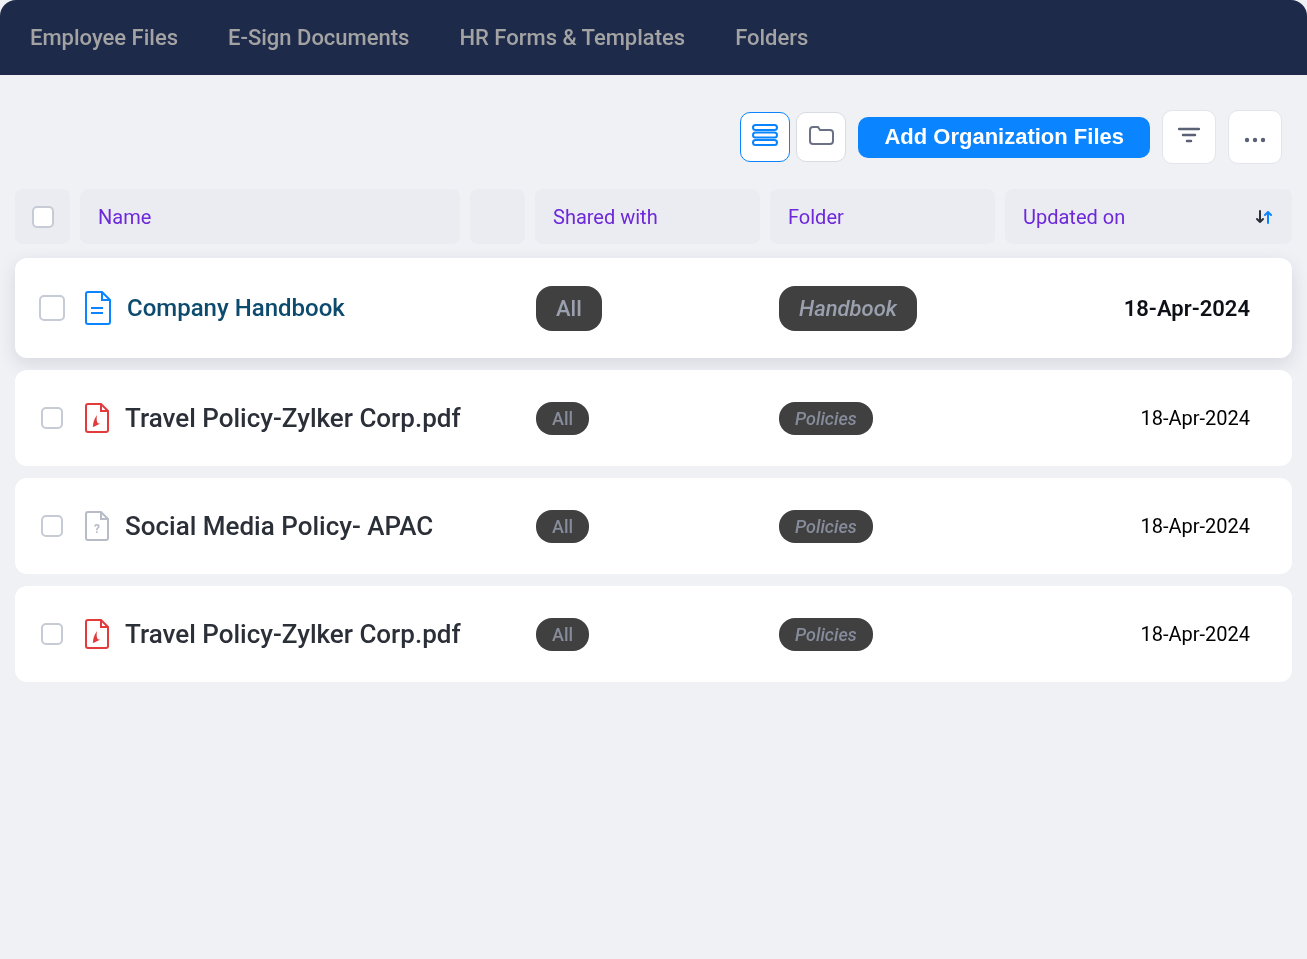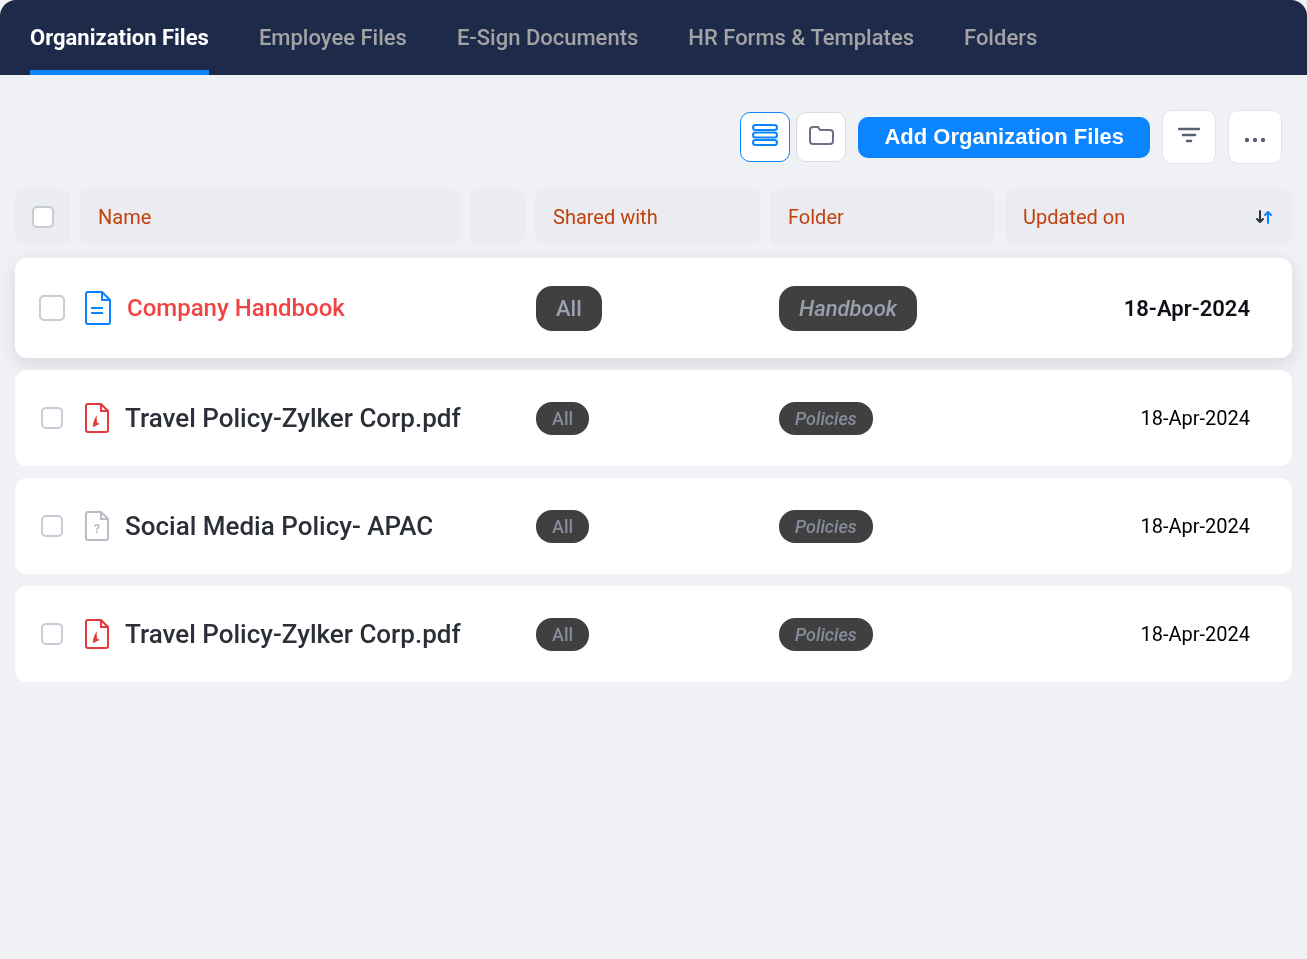--- a/index.html
+++ b/index.html
@@ -103,21 +103,21 @@
     }
     .th {
       background: #ebecf2;
       border-radius: 8px;
       height: 55px;
       display: flex;
       align-items: center;
       padding: 0 18px;
       font-size: 20px;
       font-weight: 400;
-      color: #c2410c;
+      color: #6d28d9;
     }
     .th-check { width: 55px; justify-content: center; padding: 0; }
     .th-name { flex: 0 0 380px; }
     .th-empty { flex: 0 0 55px; padding: 0; }
     .th-shared { flex: 0 0 225px; }
     .th-folder { flex: 0 0 225px; }
     .th-updated { flex: 1; justify-content: space-between; }
     
     
     .row {
@@ -138,21 +138,21 @@
       flex: 0 0 455px;
       display: flex;
       align-items: center;
       gap: 14px;
       padding-left: 6px;
     }
     .cell-shared { flex: 0 0 225px; padding-left: 4px; }
     .cell-folder { flex: 0 0 250px; padding-left: 22px; font-style: italic; }
     .cell-updated { flex: 1; text-align: right; padding-right: 30px; font-size: 20px; }
     
-    .row.highlight .cell-name span.fname { font-size: 24px; font-weight: 500; color: #ef4444; }
+    .row.highlight .cell-name span.fname { font-size: 24px; font-weight: 500; color: #0c4a6e; }
     .row.highlight .cell-updated { font-size: 22px; font-weight: 600; color: #0d1117; }
     .fname { font-size: 26px; color: #2b2f38; font-weight: 500; }
     
     .checkbox {
       width: 22px;
       height: 22px;
       border: 2px solid #c7cbd6;
       border-radius: 5px;
       background: #fff;
       cursor: pointer;
@@ -173,21 +173,20 @@
     
     .file-icon { width: 28px; height: 32px; flex-shrink: 0; }
     .row.highlight .file-icon { width: 30px; height: 36px; }
     
     .sort-icon svg { display: block; }
   </style>
 </head>
 <body>
 
 <div class="nav-bar">
-  <div class="nav-tab active">Organization Files</div>
   <div class="nav-tab">Employee Files</div>
   <div class="nav-tab">E-Sign Documents</div>
   <div class="nav-tab">HR Forms &amp; Templates</div>
   <div class="nav-tab">Folders</div>
 </div>
 
 <div class="toolbar">
   <div class="view-toggle">
     <div class="view-btn active">
       <span>

